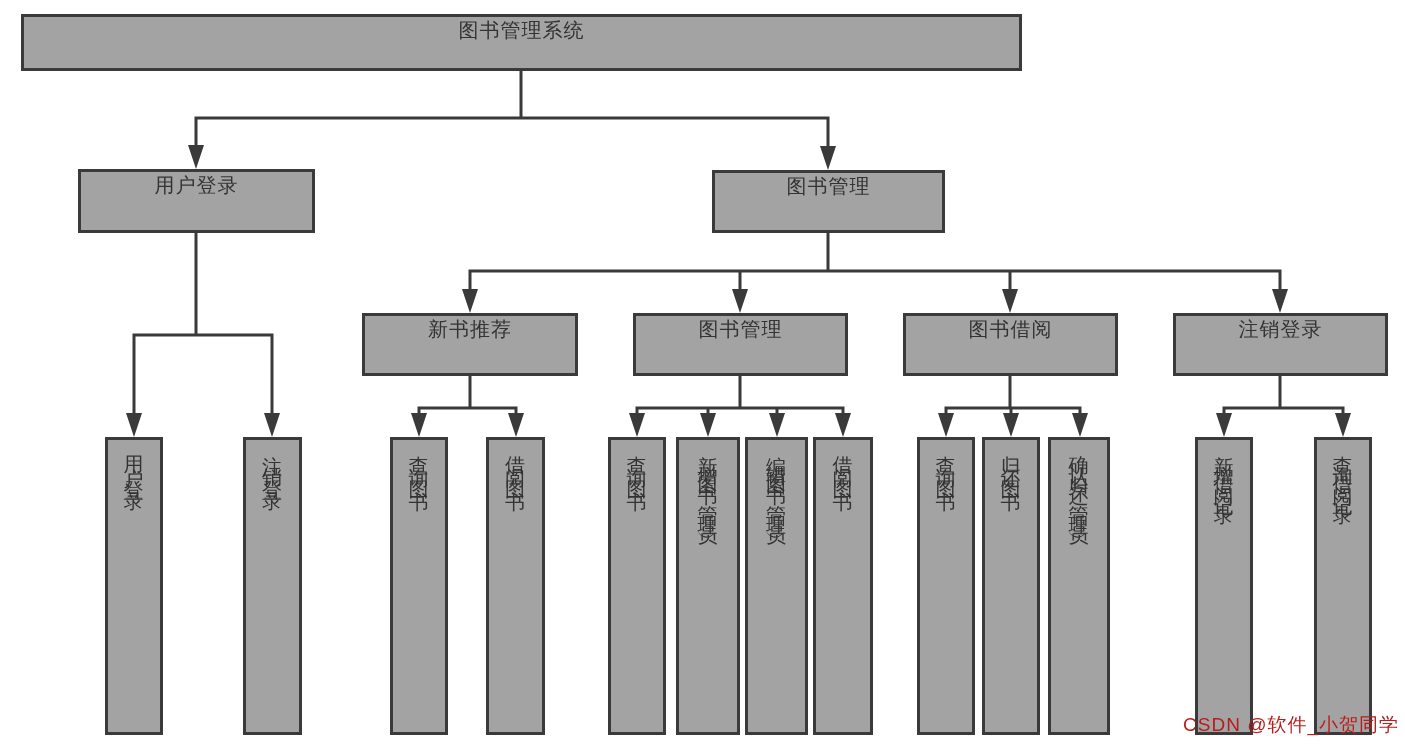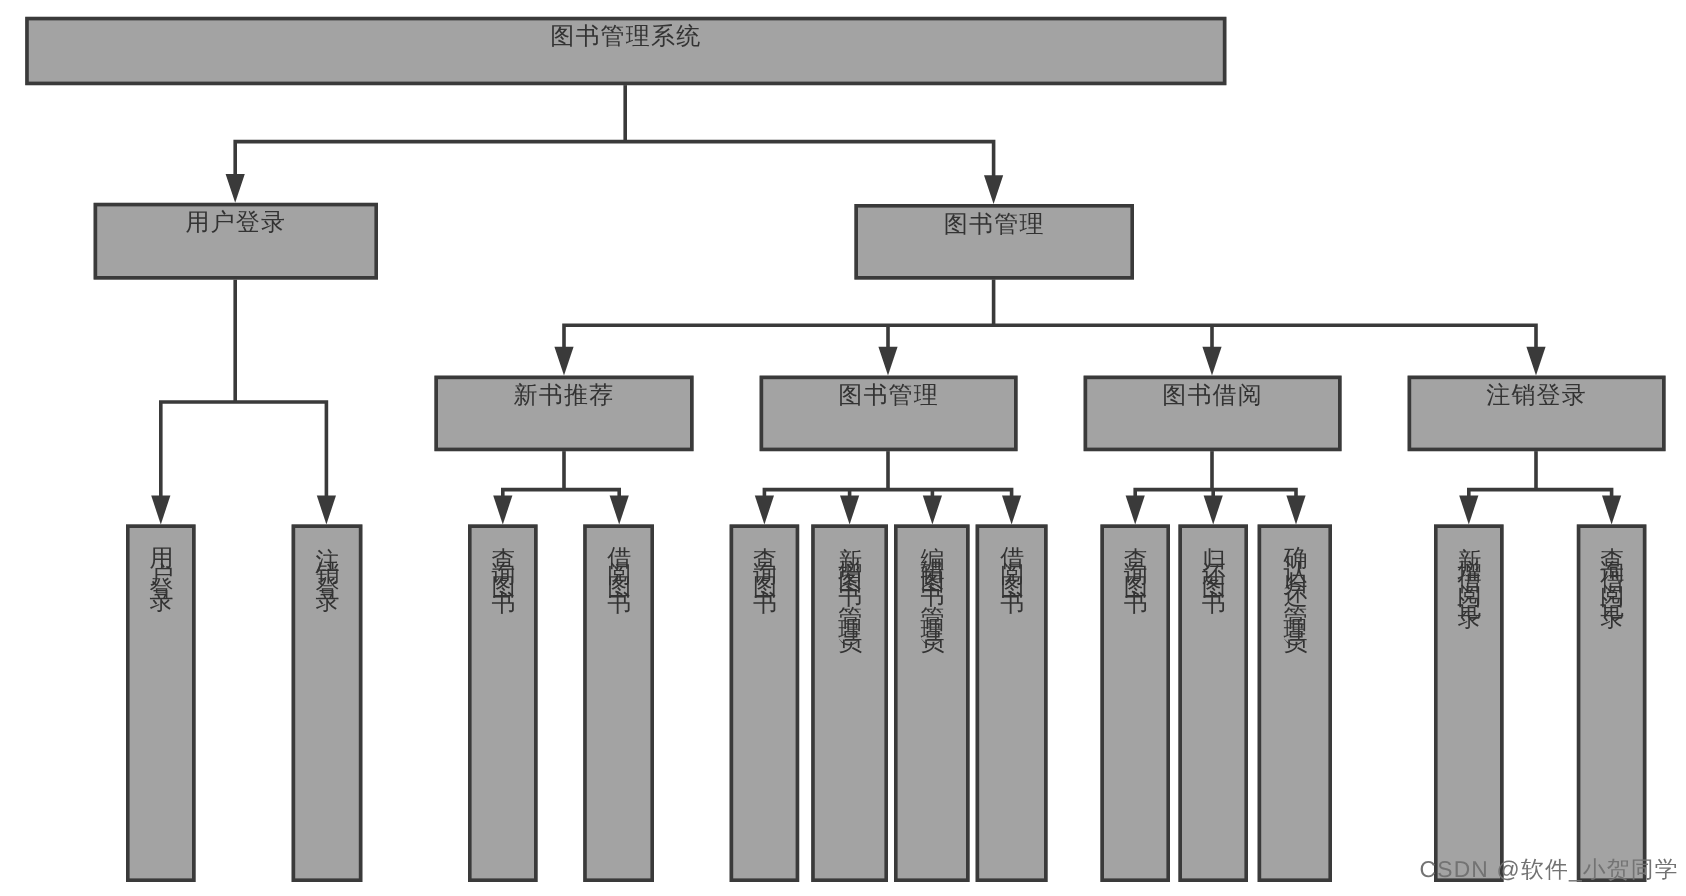--- a/index.html
+++ b/index.html
@@ -16,21 +16,21 @@
   .node .lbl{font-size:20px;letter-spacing:1px;color:#333333;white-space:nowrap;}
   .leaf{top:437px;height:298px;}
   .leaf .lbl{
     writing-mode:vertical-rl;text-orientation:mixed;white-space:normal;
     font-size:20px;letter-spacing:12px;line-height:1;
     max-height:288px;
   }
   .leaf .lbl.tight{letter-spacing:10px;}
   .watermark{
     position:absolute;top:712px;right:6px;z-index:5;
-    font-size:19px;color:#737373;letter-spacing:1px;white-space:nowrap;
+    font-size:19px;color:#b91c1c;letter-spacing:1px;white-space:nowrap;
   }
 </style>
 </head>
 <body>
 
 <div class="canvas">
 
   <svg class="connectors" width="1405" height="747" viewBox="0 0 1405 747" xmlns="http://www.w3.org/2000/svg">
     <g stroke="#3a3a3a" stroke-width="3" fill="none">
 

